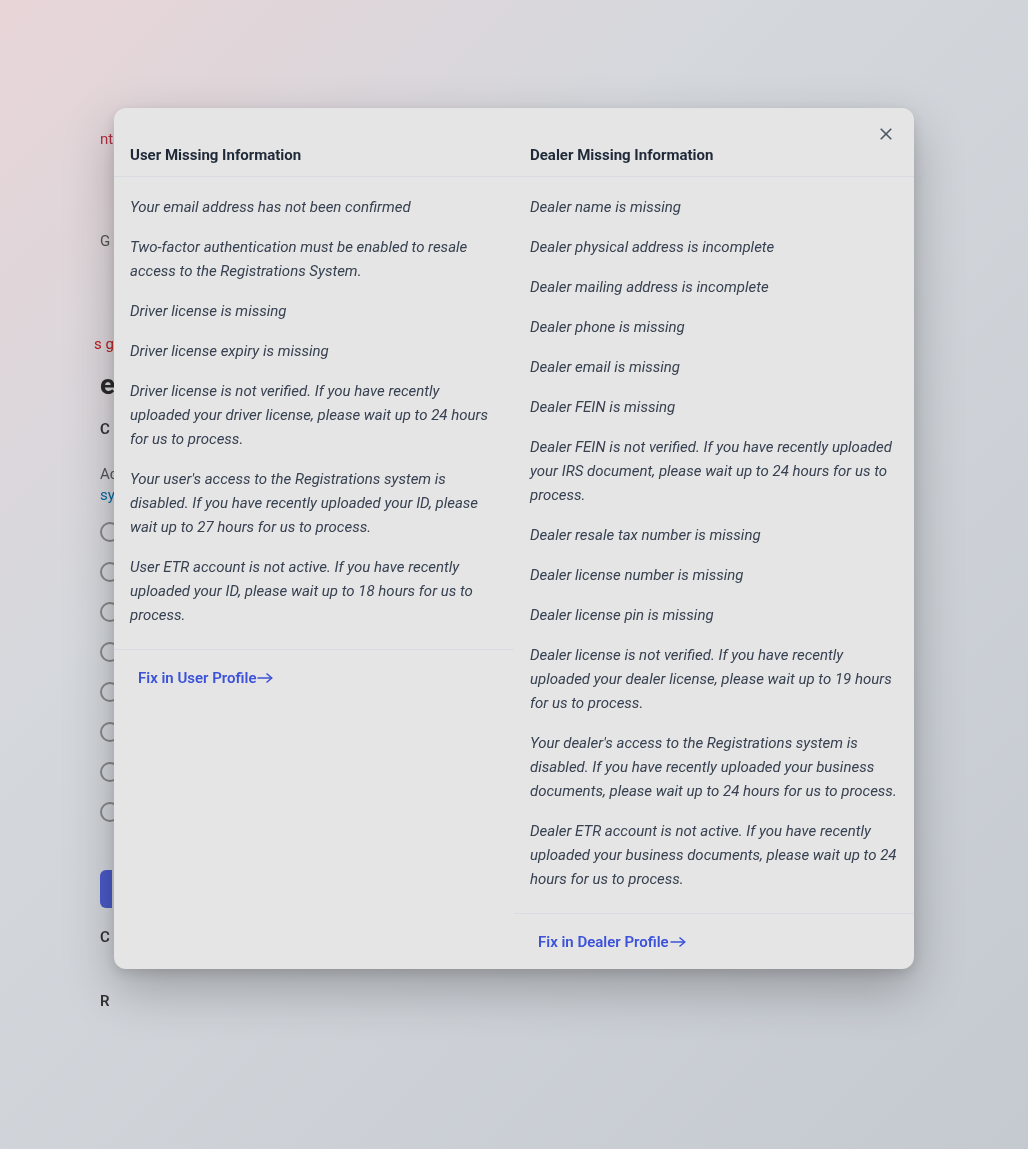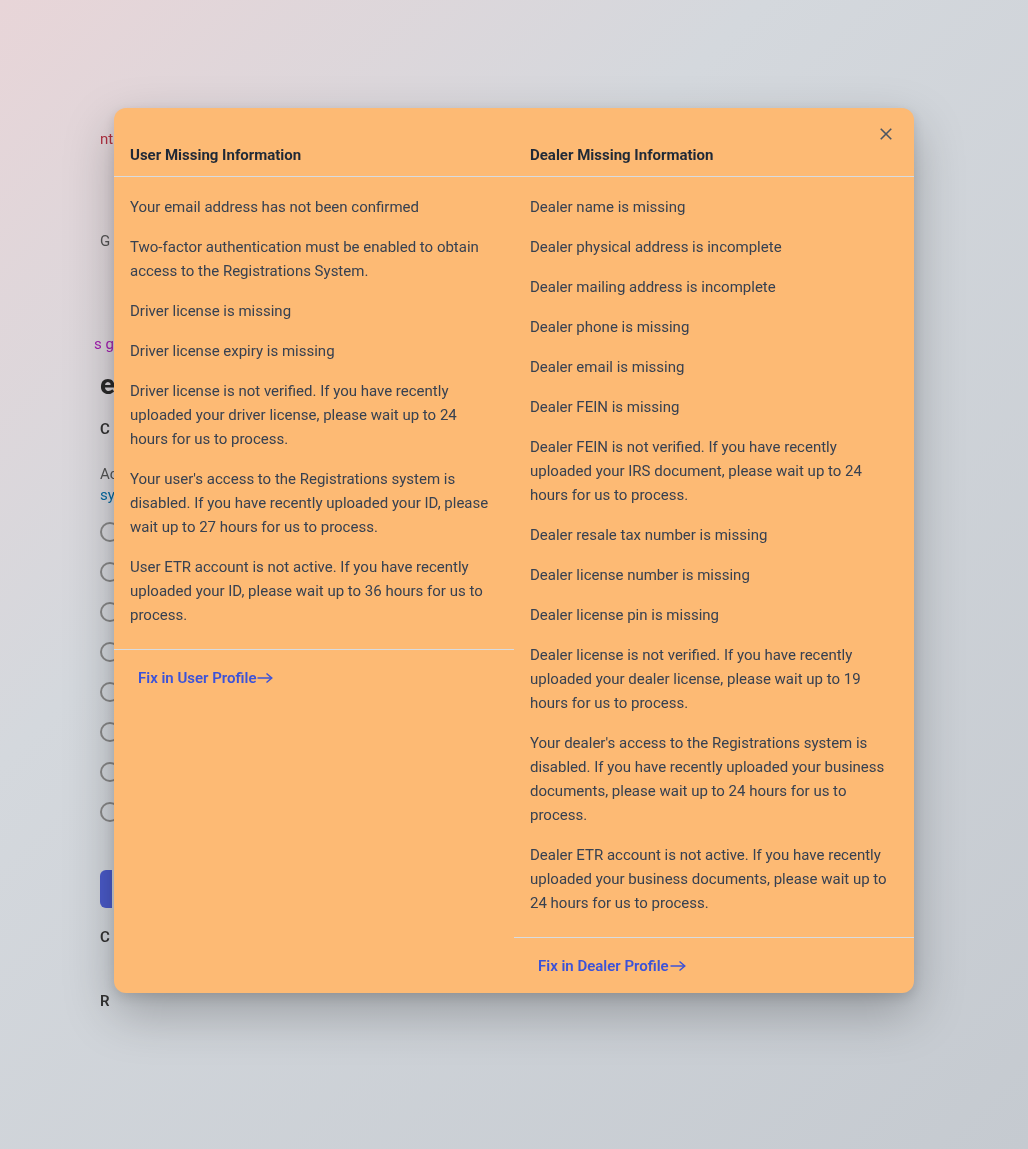--- a/index.html
+++ b/index.html
@@ -65,21 +65,21 @@
       left: 0;
       width: 100%;
       height: 100%;
       display: flex;
       align-items: flex-start;
       justify-content: center;
       padding-top: 108px;
     }
     .modal {
       width: 800px;
-      background: #fdba74;
+      background: #e5e5e5;
       border-radius: 12px;
       box-shadow: 0 20px 50px rgba(0,0,0,0.25), 0 4px 12px rgba(0,0,0,0.12);
       position: relative;
       display: flex;
       flex-direction: column;
       align-items: flex-end;
     }
     .close-btn {
       position: absolute;
       top: 14px;
@@ -128,20 +128,21 @@
       padding-left: 16px;
     }
     .col-items {
       padding: 18px 16px 6px 16px;
     }
     .col-item {
       font-size: 15px;
       line-height: 1.6;
       color: #374151;
       margin-bottom: 16px;
+      font-style: italic;
     }
     .col-footer {
       border-top: 1px solid #d8dce1;
       padding: 18px 16px 18px 16px;
     }
     .fix-link {
       display: inline-flex;
       align-items: center;
       font-size: 15px;
       font-weight: 600;
@@ -163,21 +164,21 @@
       margin-left: 8px;
     }
   </style>
 </head>
 <body>
 
 <div class="background-content">
   <span class="bg-link-red">nt</span>
   <div class="bg-header" style="position:absolute; top:184px; left:100px;">G</div>
   <div class="bg-large" style="position:absolute; top:278px; left:100px;">e</div>
-  <div style="position:absolute; top:335px; left:94px; font-size:15px; color:#a21caf;">s g</div>
+  <div style="position:absolute; top:335px; left:94px; font-size:15px; color:#b91c1c;">s g</div>
   <div class="bg-label-1">C</div>
   <div class="bg-label-2">Ac</div>
   <div class="bg-label-3">sy</div>
 
   <div style="position:absolute; top:522px; left:100px;">
     <span class="bg-circle"></span>
     <span class="bg-circle"></span>
     <span class="bg-circle"></span>
     <span class="bg-circle"></span>
     <span class="bg-circle"></span>
@@ -200,26 +201,26 @@
         <line x1="19" y1="5" x2="5" y2="19"></line>
       </svg>
     </button>
 
     <div class="modal-body">
 
       <div class="column column-left">
         <div class="col-header">User Missing Information</div>
         <div class="col-items" id="user-items">
             <div class="col-item">Your email address has not been confirmed</div>
-            <div class="col-item">Two-factor authentication must be enabled to obtain access to the Registrations System.</div>
+            <div class="col-item">Two-factor authentication must be enabled to resale access to the Registrations System.</div>
             <div class="col-item">Driver license is missing</div>
             <div class="col-item">Driver license expiry is missing</div>
             <div class="col-item">Driver license is not verified. If you have recently uploaded your driver license, please wait up to 24 hours for us to process.</div>
             <div class="col-item">Your user's access to the Registrations system is disabled. If you have recently uploaded your ID, please wait up to 27 hours for us to process.</div>
-            <div class="col-item">User ETR account is not active. If you have recently uploaded your ID, please wait up to 36 hours for us to process.</div>
+            <div class="col-item">User ETR account is not active. If you have recently uploaded your ID, please wait up to 18 hours for us to process.</div>
           </div>
         <div class="col-footer">
           <a class="fix-link">
             <span>Fix in User Profile</span>
             <svg viewBox="0 0 24 14">
               <line x1="2" y1="7" x2="20" y2="7"></line>
               <polyline points="14,1 21,7 14,13"></polyline>
             </svg>
           </a>
         </div>

